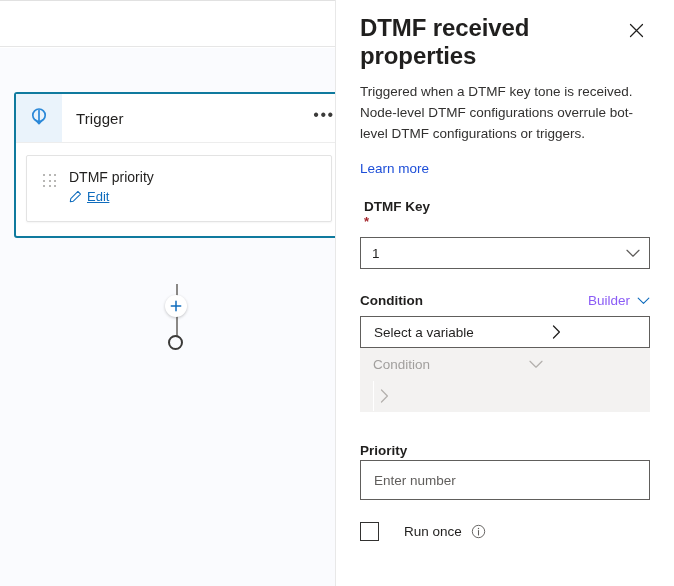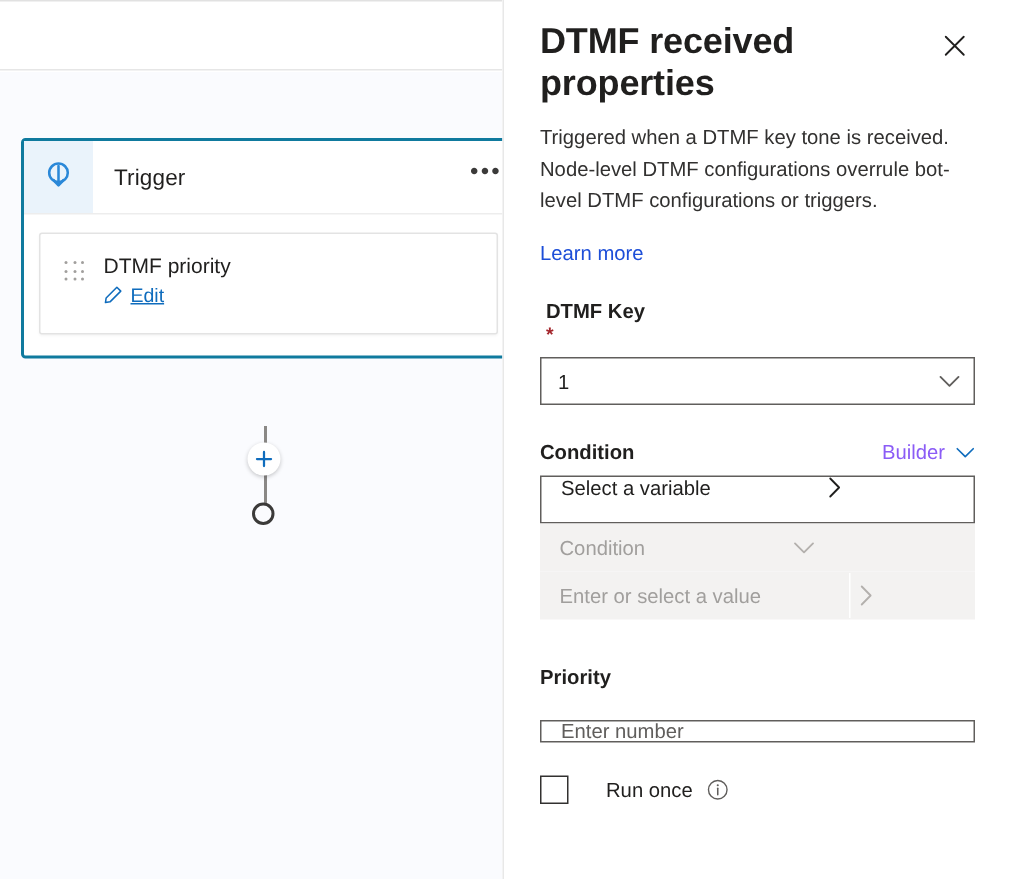--- a/index.html
+++ b/index.html
@@ -288,20 +288,21 @@
     font-size: 13.5px;
     cursor: pointer;
   }
 
   .cond-group { margin: 0; }
   .cond-row-1 {
     height: 32px;
     border: 1px solid #605e5c;
     background: #fff;
     display: flex;
+    align-items: center;
     padding: 0 9px 0 13px;
     box-sizing: border-box;
     cursor: pointer;
   }
   .cond-row-1 span {
     flex: 1 1 auto;
     font-size: 13.5px;
     color: #201f1e;
   }
   .cond-row-dis {
@@ -330,28 +331,28 @@
     margin-top: 31px;
   }
   .section-desc {
     font-size: 13px;
     line-height: 20px;
     color: #323130;
     margin-top: 10px;
     max-width: 282px;
   }
   .text-input {
-    height: 15px;
+    height: 40px;
     border: 1px solid #605e5c;
     background: #fff;
     display: flex;
     align-items: center;
     padding: 0 11px;
     box-sizing: border-box;
-    margin-top: 21px;
+    margin-top: 2px;
   }
   .text-input input {
     border: 0;
     outline: 0;
     width: 100%;
     font-family: inherit;
     font-size: 13.5px;
     color: #201f1e;
     background: transparent;
   }
@@ -497,21 +498,20 @@
       </div>
       <div class="cond-row-dis">
         <span>Condition</span>
         <span>
           <svg width="14" height="9" viewBox="0 0 14 9" aria-hidden="true">
             <path d="M1 1.3 L7 7.2 L13 1.3" fill="none" stroke="#b3b0ad" stroke-width="1.25" stroke-linecap="round" stroke-linejoin="round"></path>
           </svg>
         </span>
       </div>
       <div class="cond-row-dis with-sep">
-        <span>Enter or select a value</span>
         <span class="sep"></span>
         <span>
           <svg width="9" height="14" viewBox="0 0 9 14" aria-hidden="true">
             <path d="M1.5 1 L7.4 7 L1.5 13" fill="none" stroke="#b3b0ad" stroke-width="1.25" stroke-linecap="round" stroke-linejoin="round"></path>
           </svg>
         </span>
       </div>
     </div>
 
     

